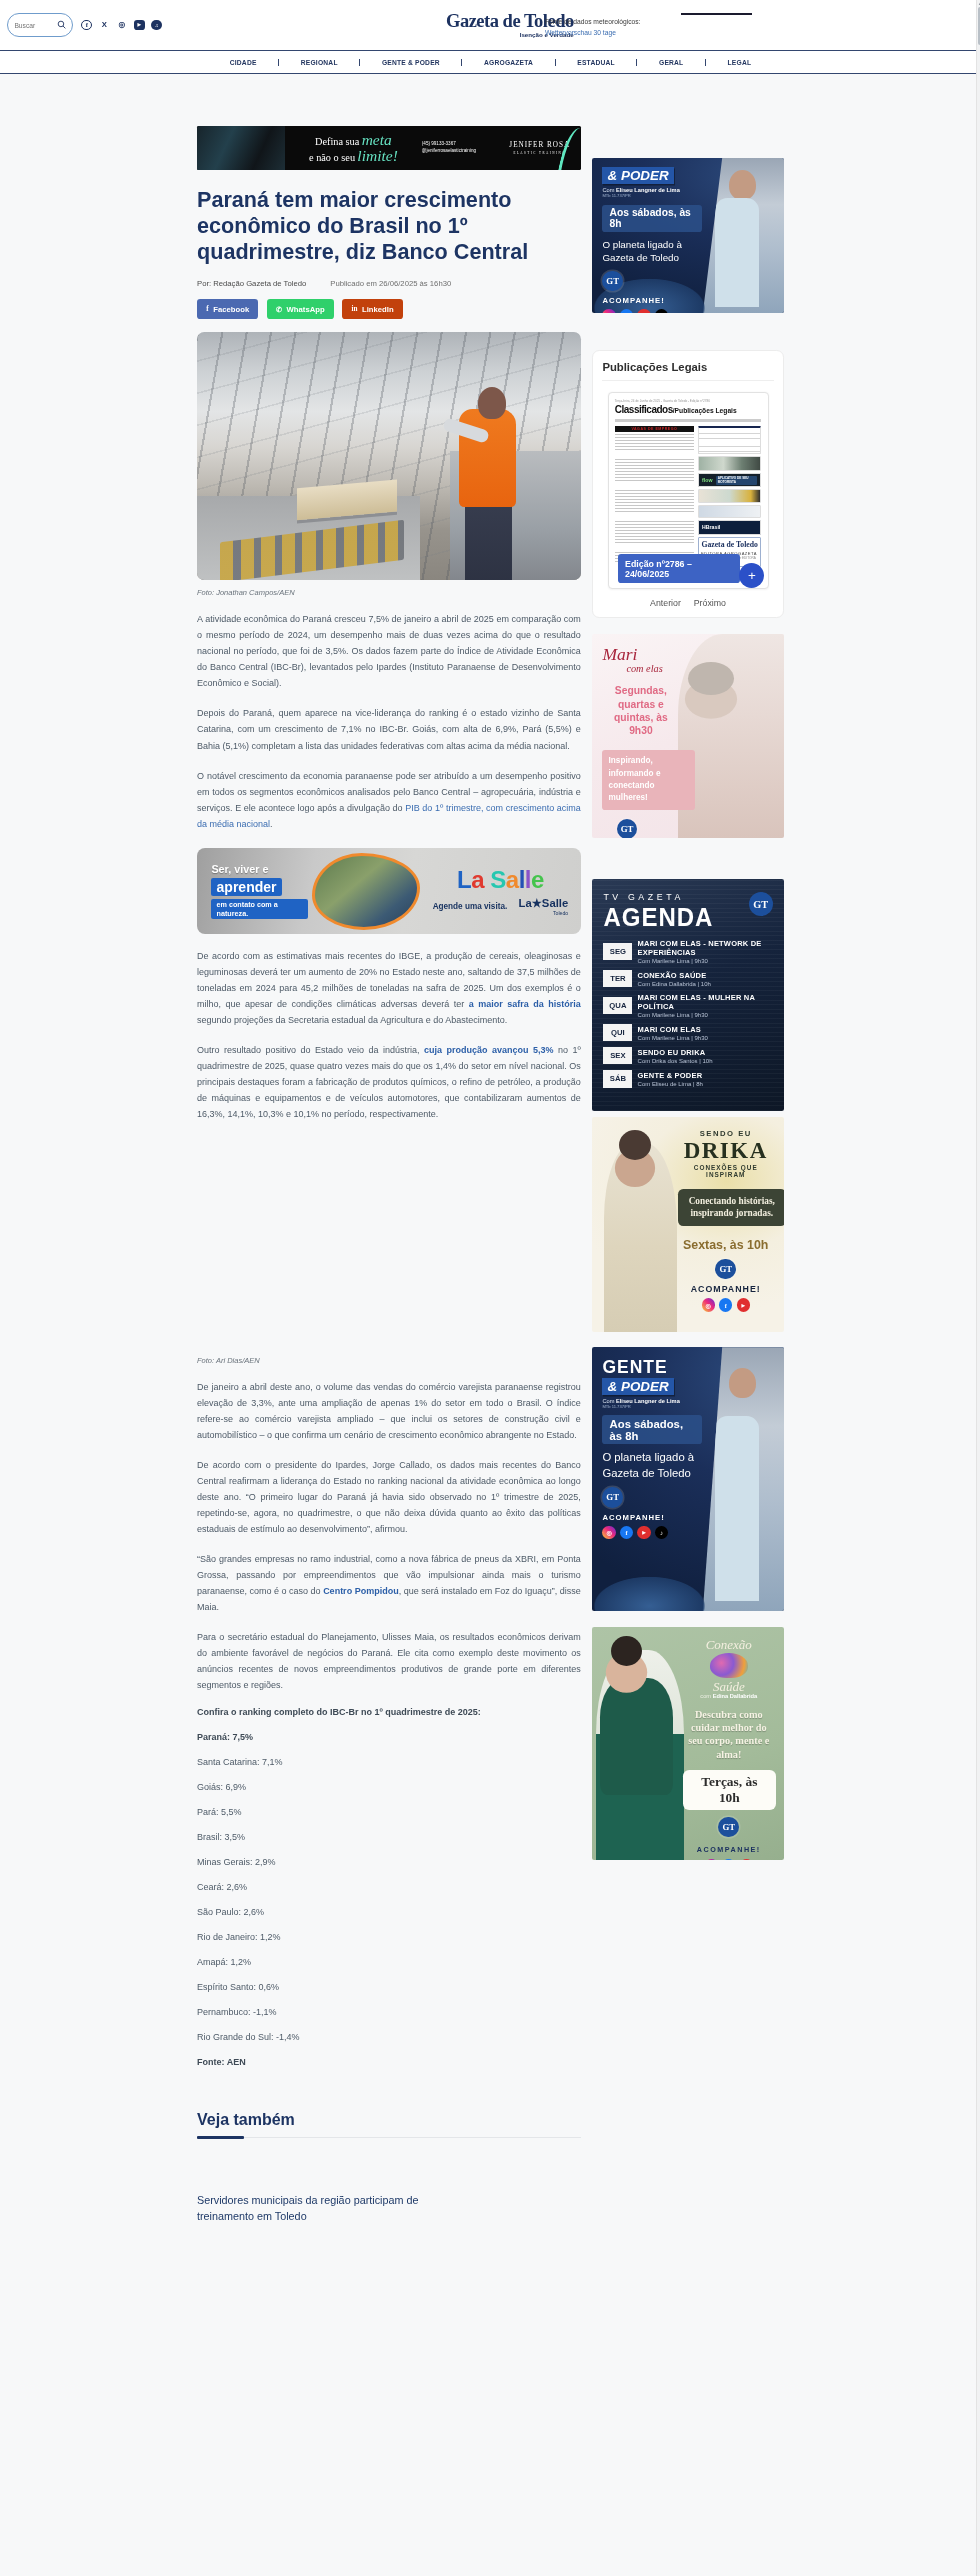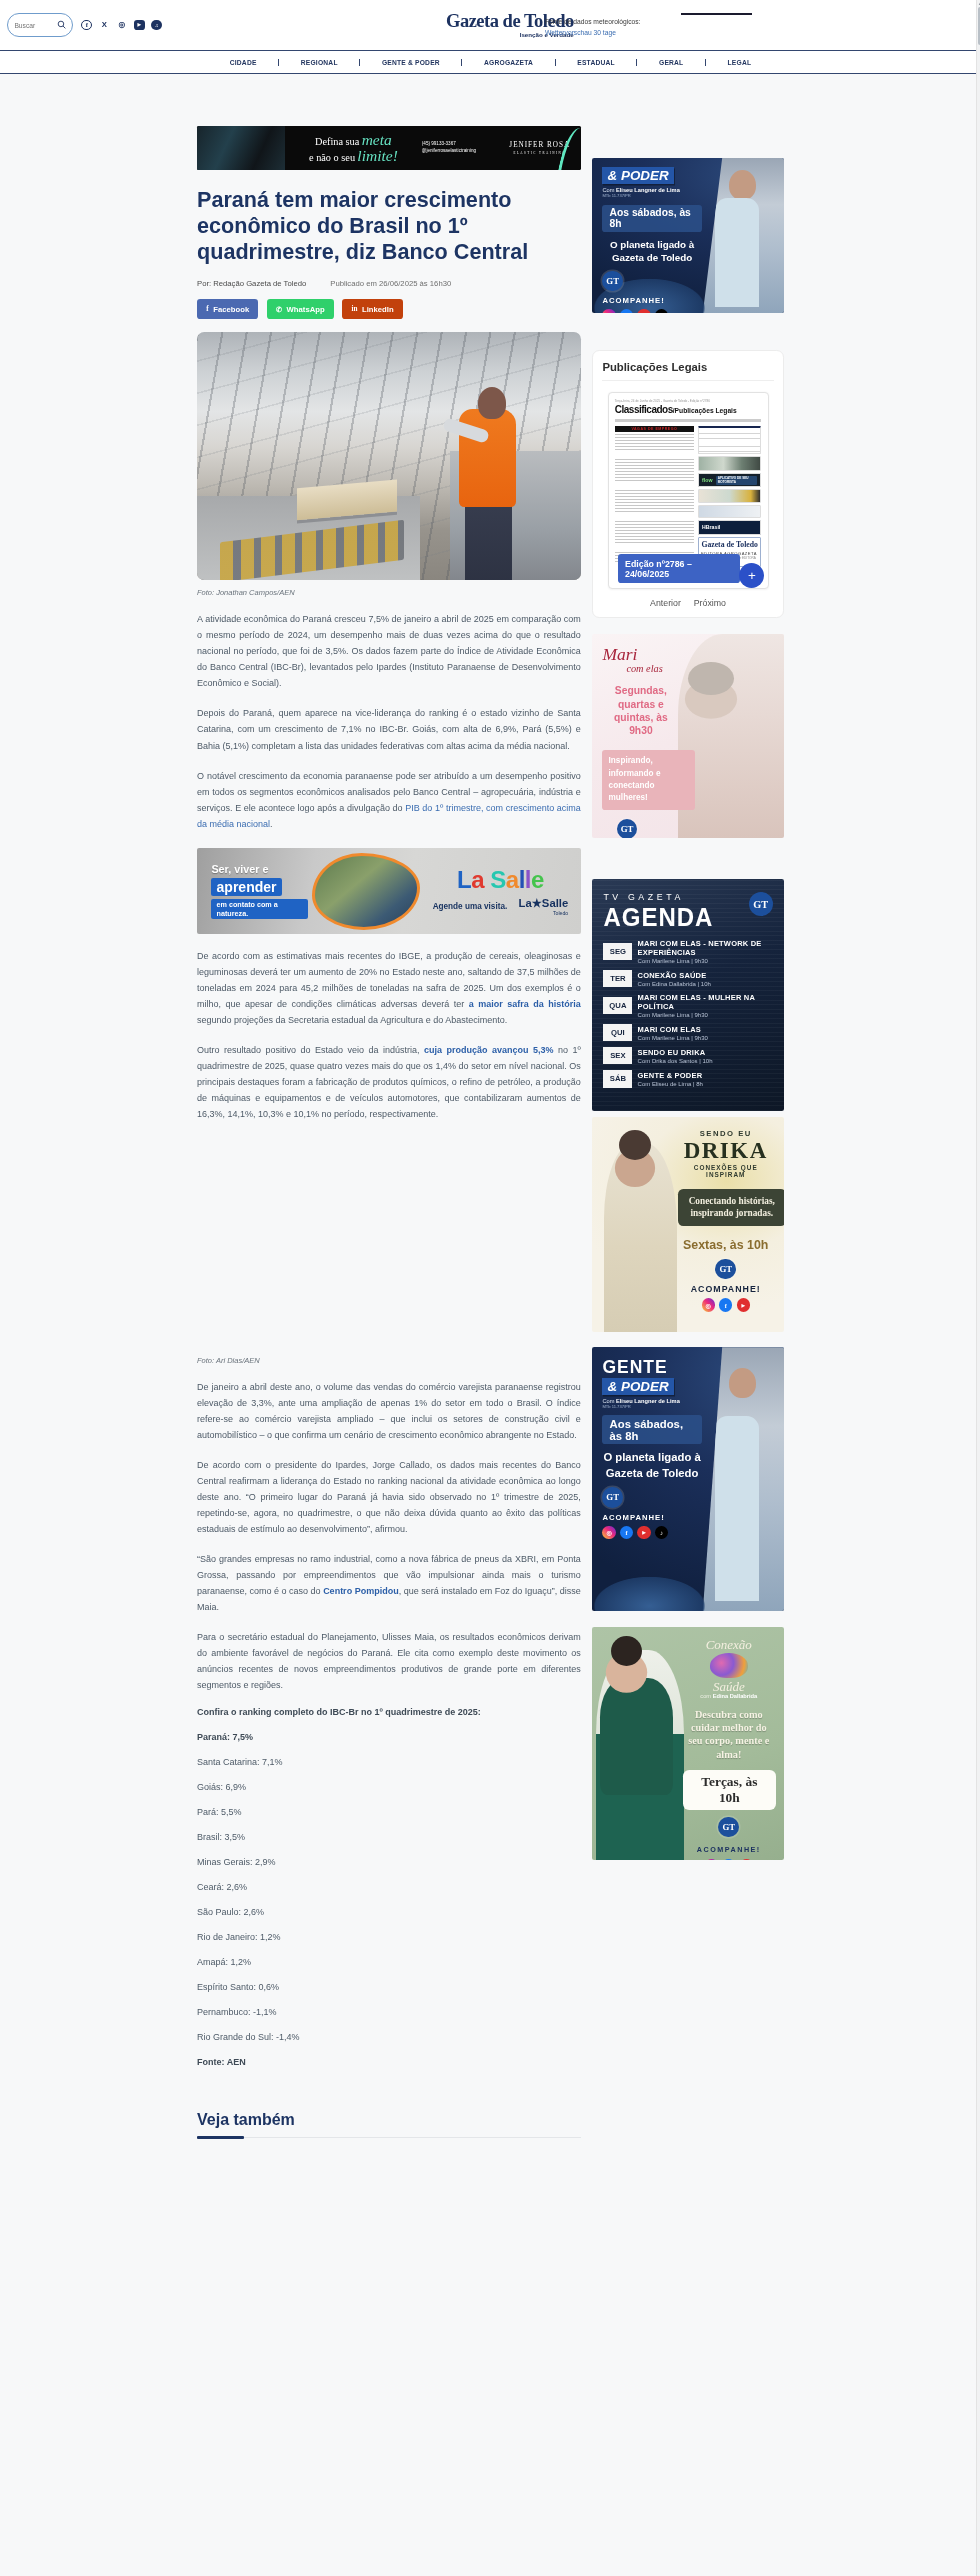--- a/index.html
+++ b/index.html
@@ -66,21 +66,21 @@
   .hero .vest { position:absolute; right:17%; top:31%; width:57px; height:98px; background:linear-gradient(180deg,#ef7a1f,#e8640f); border-radius:13.4px 15.5px 5.2px 5.2px; }
   .hero .arm { position:absolute; right:24%; top:37%; width:46px; height:13.4px; background:#d7dadd; border-radius:6.2px; transform:rotate(18deg); }
   .hero .head { position:absolute; right:19.5%; top:22%; width:28px; height:32px; background:#7d574a; border-radius:50% 50% 42% 42%; }
   .hero .legs { position:absolute; right:18%; top:58%; width:47px; height:124px; background:linear-gradient(180deg,#3a4052,#2b3040); border-radius:5.2px; }
   .caption { margin-top:8.2px; font-size:7.5px; font-style:italic; color:#6a737c; }
 
   p.para { margin-top:14px; font-size:9px; line-height:1.78; color:#4d5a67; text-align:justify; }
   .s {} .lnk { color:#3b6db1; } .blk { color:#2c5fa8; font-weight:bold; }
 
   
-  .lasalle { margin-top:16.5px; height:86px; border-radius:2px; position:relative; overflow:hidden; background:linear-gradient(100deg,#9f9f9f 0%,#c9c9c9 30%,#d7d7d5 55%,#cfcfcd 100%); display:flex; align-items:center; }
+  .lasalle { margin-top:16.5px; height:86px; border-radius:8px; position:relative; overflow:hidden; background:linear-gradient(100deg,#9f9f9f 0%,#c9c9c9 30%,#d7d7d5 55%,#cfcfcd 100%); display:flex; align-items:center; }
   .ls-left { width:111px; padding-left:14.4px; }
   .ls-l1 { color:#fff; font-weight:bold; font-size:10.8px; text-shadow:0 0.5px 1px rgba(0,0,0,.3); }
   .ls-pill { display:inline-block; background:#1f63c4; color:#fff; font-weight:bold; border-radius:2.1px; padding:1px 5.2px; margin-top:2.1px; }
   .ls-pill.big { font-size:14px; }
   .ls-pill.sm { font-size:7.2px; margin-top:3.1px; }
   .ls-blob { width:108px; height:77px; border:3.6px solid #f08a2d; border-radius:46% 54% 52% 48% / 55% 45% 55% 45%; background:linear-gradient(140deg,#5d7a4e 0%,#8aa06b 40%,#3c5a74 75%,#27405a 100%); flex:none; margin-left:4.1px; }
   .ls-right { flex:1; text-align:center; }
   .ls-word { font-weight:bold; font-size:24px; letter-spacing:-0.5px; }
   .ls-word .c1{color:#1f63c4}.ls-word .c2{color:#e03a2f}.ls-word .c3{color:#27c7b0}.ls-word .c4{color:#f08a2d}.ls-word .c5{color:#2451b5}.ls-word .c6{color:#8a53c9}.ls-word .c7{color:#45c44d}
   .ls-agende { display:flex; align-items:center; justify-content:center; gap:11.3px; margin-top:3.1px; }
@@ -109,21 +109,21 @@
   .gp-man { position:absolute; right:0; top:0; width:46%; height:100%; background:linear-gradient(180deg,#9aa6b5 0%,#c3ccd6 30%,#aebdcd 60%,#8fa5bb 100%); clip-path:polygon(30% 0,100% 0,100% 100%,8% 100%); }
   .gp-man::before { content:""; position:absolute; left:38%; top:8%; width:27px; height:30px; border-radius:50% 50% 45% 45%; background:#c39b83; }
   .gp-man::after { content:""; position:absolute; left:22%; top:26%; width:44px; height:70%; border-radius:12.4px 12.4px 0 0; background:#cfe0ea; }
   .gp-z { position:relative; z-index:2; width:58%; }
   .gp-t1 { font-size:15.5px; font-weight:bold; letter-spacing:1px; }
   .gp-t2 { display:inline-block; background:#2456a8; padding:1px 5.2px; font-size:13.4px; font-weight:bold; font-style:italic; box-shadow:1px 1.5px 0 rgba(0,0,0,.35); }
   .gp-host { font-size:5.7px; margin-top:3.1px; color:#dbe4f2; }
   .gp-host b { color:#fff; }
   .gp-host small { display:block; font-size:4.1px; color:#9fb2cf; }
   .gp-sched { display:inline-block; margin-top:6.2px; background:rgba(44,80,138,.85); border-radius:3.1px; padding:2.6px 7.2px; font-size:10.3px; font-weight:bold; }
-  .gp-tag { margin-top:6.2px; font-size:9.8px; font-weight:bold; line-height:1.35;text-align:center; }
+  .gp-tag { margin-top:6.2px; font-size:9.8px; font-weight:normal; line-height:1.35; }
   .gt-badge { margin-top:6.2px; width:20.6px; height:20.6px; border-radius:50%; background:#1c4f9c; color:#fff; font-family:"Liberation Serif",serif; font-weight:bold; display:flex; align-items:center; justify-content:center; font-size:8.8px; box-shadow:0 0 0 1.5px rgba(255,255,255,.15); }
   .gp-follow { margin-top:5.2px; font-size:7.7px; font-weight:bold; letter-spacing:1px; }
   .soc-row { display:flex; gap:4.1px; margin-top:4.1px; }
   .soc { width:13.4px; height:13.4px; border-radius:50%; display:flex; align-items:center; justify-content:center; color:#fff; font-size:6.2px; font-weight:bold; }
   .soc.ig { background:linear-gradient(45deg,#f9ce34,#ee2a7b 55%,#6228d7); }
   .soc.fb { background:#1877f2; font-family:"Liberation Serif",serif; }
   .soc.yt { background:#e02f2f; font-size:4.6px; }
   .soc.tk { background:#010101; }
   .gp-sm { height:155px; }
   .gp-lg { height:264px; margin-top:15.5px; }
@@ -373,20 +373,24 @@
           <p class="rank"><span class="">Pernambuco: -1,1%</span></p>
           <p class="rank"><span class="">Rio Grande do Sul: -1,4%</span></p>
           <p class="rank"><span class="b">Fonte: AEN</span></p>
         </div>
 
       <section class="veja">
         <h2 class="veja-h">Veja também</h2>
         <div class="veja-line"></div>
         <div>
 
+            <div class="rel-item">
+              <div class="rel-title">Servidores municipais da região participam de treinamento em Toledo</div>
+              <div class="rel-thumb"></div>
+            </div>
 
 
 
             <div class="rel-item">
               
               
             </div>
 
           </div>
       </section>

